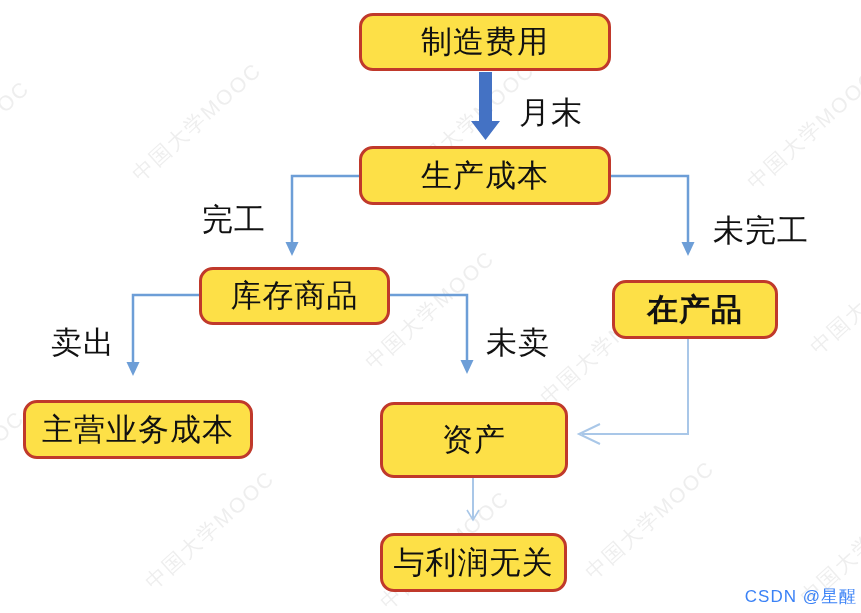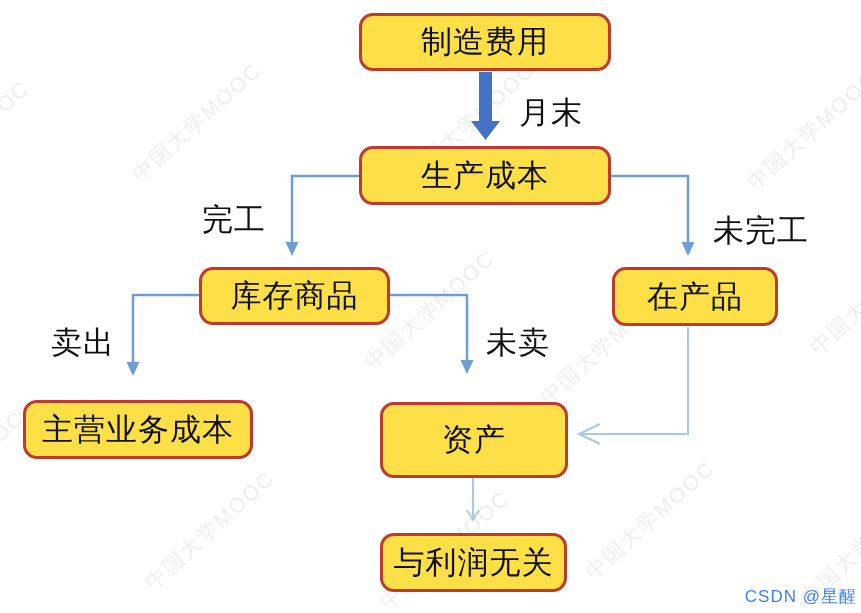--- a/index.html
+++ b/index.html
@@ -15,21 +15,21 @@
   svg.connectors { position:absolute; left:0; top:0; }
   .node {
     position:absolute; box-sizing:border-box; background:#fde047;
     border:3px solid #c0392b; border-radius:14px;
     display:flex; align-items:center; justify-content:center;
     font-size:31px; letter-spacing:1px; color:#111;
   }
   .n0 { left:359px; top:13px;  width:252px; height:58px; }
   .n1 { left:359px; top:146px; width:252px; height:59px; }
   .n2 { left:199px; top:267px; width:191px; height:58px; }
-  .n3 { left:612px; top:267px; width:166px; height:59px; }
+  .n3 { left:612px; top:280px; width:166px; height:59px;font-weight:bold; }
   .n4 { left:23px;  top:400px; width:230px; height:59px; }
   .n5 { left:380px; top:402px; width:188px; height:76px; }
   .n6 { left:380px; top:533px; width:187px; height:59px;font-family:Liberation Serif, serif; }
   .edge-label {
     position:absolute; font-size:31px; letter-spacing:1px; color:#111; white-space:nowrap;
   }
   .l0 { left:519px; top:92px; }
   .l1 { left:202px; top:199px; }
   .l2 { left:713px; top:210px; }
   .l3 { left:51px;  top:322px; }

